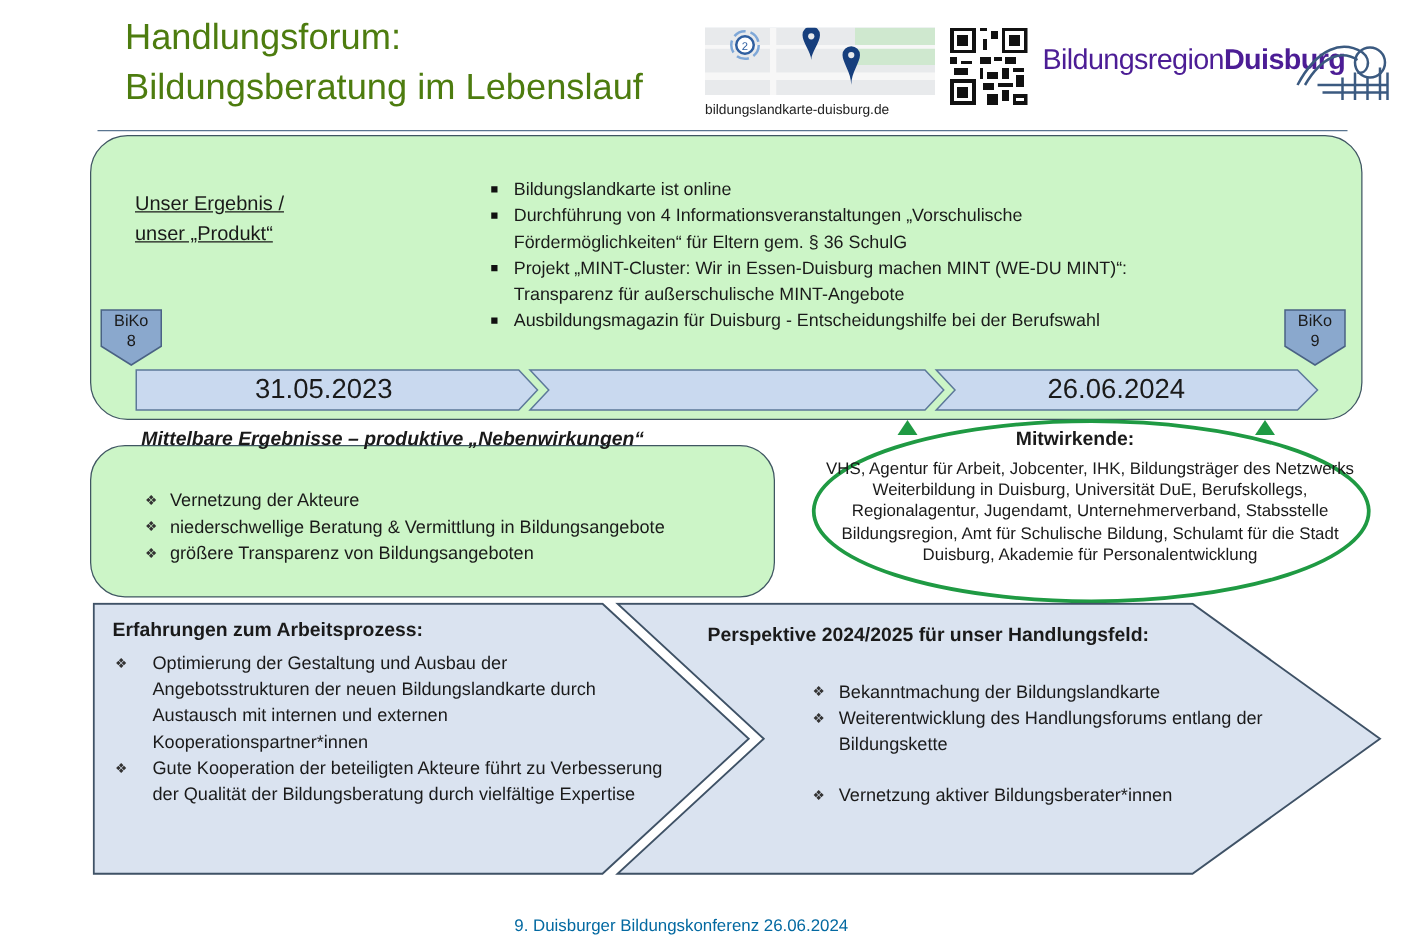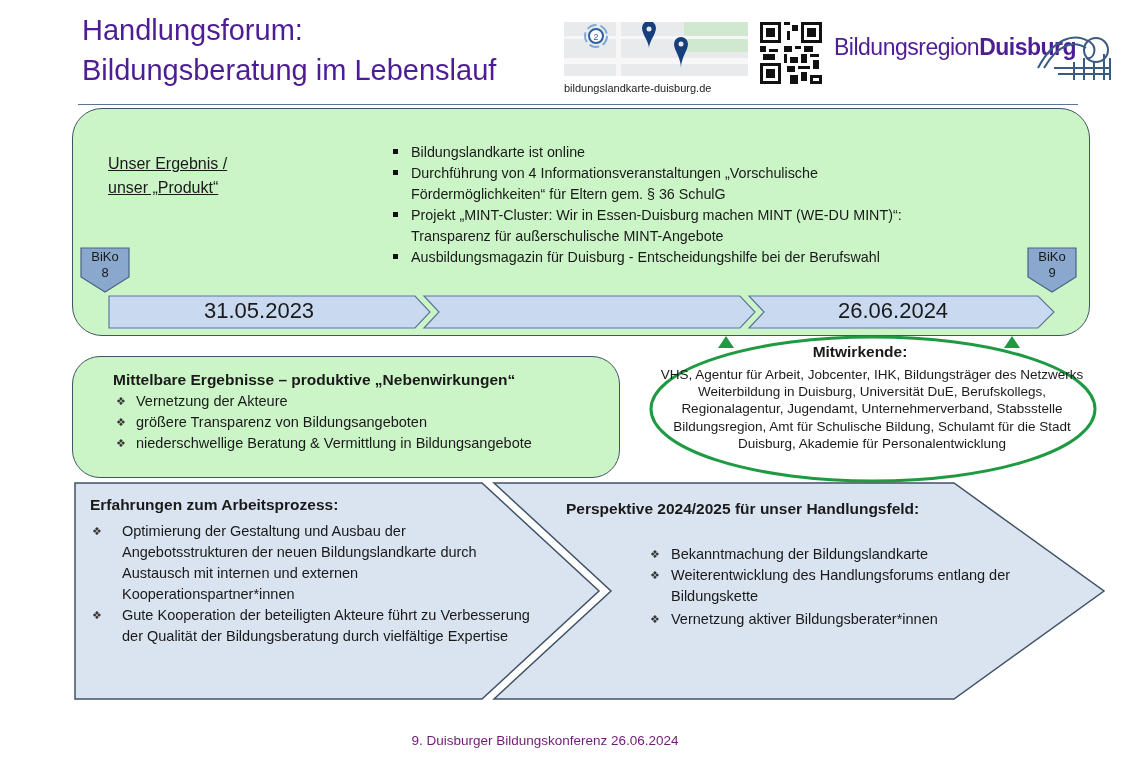--- a/index.html
+++ b/index.html
@@ -1,19 +1,19 @@
 <!DOCTYPE html>
 <html><head>
 <meta charset="utf-8">
 <style>
   html, body { margin:0; padding:0; background:#ffffff; }
   body { width:1138px; height:758px; position:relative; overflow:hidden;
          font-family:"Liberation Sans", "DejaVu Sans", sans-serif; color:#1a1a1a; }
   .abs { position:absolute; }
-  .title { left:82px; top:10px; font-size:29px; line-height:40px; color:#4c1d95; }
+  .title { left:100px; top:10px; font-size:29px; line-height:40px; color:#4d7c0f; }
   .map { left:564px; top:22px; width:184px; height:54px; background:#e9ecef; overflow:hidden; }
   .map-url { left:564px; top:82px; font-size:11px; color:#222; }
   .qr { left:760px; top:22px; width:62px; height:62px; }
   .logo { left:834px; top:34px; font-size:23px; font-weight:bold; color:#4c1d95; letter-spacing:-0.5px; }
   .logo-art { left:1034px; top:28px; width:80px; height:56px; }
   .rule { left:78px; top:104px; width:1000px; height:1px; background:#5a7590; }
 
   .green-box { left:72px; top:108px; width:1018px; height:228px; background:#ccf5c7; border:1.5px solid #3f5662; border-radius:30px; box-sizing:border-box; }
   .product-label { left:108px; top:152px; font-size:16px; line-height:24px;text-decoration:underline; }
   .bullets { left:376px; top:126px; font-size:14.3px; line-height:21px; margin:16px; padding:0; list-style:none; width:670px; }
@@ -21,39 +21,39 @@
   .bullets li::before { content:""; position:absolute; left:1px; top:7px; width:5px; height:5px; background:#111; }
 
   .biko { width:50px; height:46px; }
   .biko svg { position:absolute; left:0; top:0; }
   .biko span { position:absolute; left:0; width:50px; text-align:center; font-size:13px; line-height:16px; color:#1a1a1a; }
 
   .timeline { left:108px; top:295px; width:950px; height:34px; }
   .date { font-size:22px; color:#1a1a1a; }
 
   .mittel { left:72px; top:356px; width:548px; height:122px; background:#ccf5c7; border:1.5px solid #3f5662; border-radius:28px; box-sizing:border-box; }
-  .mittel-title { left:113px; top:371px; font-size:15.5px; font-weight:bold; }
+  .mittel-title { left:113px; top:343px; font-size:15.5px; font-weight:bold;font-style:italic; }
   .diamond-list { margin:0; padding:0; list-style:none; }
   .diamond-list li { position:relative; padding-left:20px; }
   .diamond-list li::before { content:"\2756"; position:absolute; left:0; top:0; font-size:11px; color:#333; }
   .mittel-list { left:116px; top:391px; font-size:14.5px; line-height:21px; }
 
   .mitw-title { left:760px; top:343px; width:200px; text-align:center; font-size:15.5px; font-weight:bold; }
   .mitw-text { left:648px; top:366px; width:448px; text-align:center; font-size:13.5px; line-height:17.2px; }
 
   .chevrons { left:74px; top:482px; width:1040px; height:218px; }
   .erf-title { left:90px; top:496px; font-size:15.5px; font-weight:bold; }
   .erf-list { left:92px; top:521px; width:440px; font-size:14.5px; line-height:21px; }
   .erf-list li { padding-left:30px; }
   .persp-title { left:566px; top:500px; font-size:15.5px; font-weight:bold; }
   .persp-list { left:650px; top:544px; width:390px; font-size:14.5px; line-height:21px; }
   .persp-list li { padding-left:21px; margin-bottom:0; }
-  .persp-list li.gap { margin-top:2px; }
-
-  .footer { left:0; width:1090px; top:733px; text-align:center; font-size:13.5px; color:#701a75; }
+  .persp-list li.gap { margin-top:20px; }
+
+  .footer { left:0; width:1090px; top:733px; text-align:center; font-size:13.5px; color:#0369a1; }
 </style>
 </head>
 <body>
 
 <div class="abs title">
   <div>Handlungsforum:</div>
   <div>Bildungsberatung im Lebenslauf</div>
 </div>
 
 <div class="abs map">
@@ -162,22 +162,22 @@
       <path d="M1 1 L49 1 L49 30 L25 45 L1 30 Z" fill="#8aa8cd" stroke="#4a6284" stroke-width="1.2"></path>
     </svg>
   <span style="top:2px;">BiKo</span>
   <span style="top:18px;">9</span>
 </div>
 
 <div class="abs mittel"></div>
 <div class="abs mittel-title">Mittelbare Ergebnisse – produktive „Nebenwirkungen“</div>
 <ul class="abs diamond-list mittel-list">
   <li>Vernetzung der Akteure</li>
+  <li>niederschwellige Beratung &amp; Vermittlung in Bildungsangebote</li>
   <li>größere Transparenz von Bildungsangeboten</li>
-  <li>niederschwellige Beratung &amp; Vermittlung in Bildungsangebote</li>
 </ul>
 
 <svg class="abs" style="left:640px; top:330px;" width="470" height="160" viewBox="0 0 470 160">
   <ellipse cx="233" cy="79" rx="222" ry="72" fill="#ffffff" stroke="#1f9a43" stroke-width="3"></ellipse>
   <path d="M86 6 L78 18 L94 18 Z" fill="#1f9a43"></path>
   <path d="M372 6 L364 18 L380 18 Z" fill="#1f9a43"></path>
 </svg>
 <div class="abs mitw-title">Mitwirkende:</div>
 <div class="abs mitw-text">VHS, Agentur für Arbeit, Jobcenter, IHK, Bildungsträger des Netzwerks Weiterbildung in Duisburg, Universität DuE, Berufskollegs, Regionalagentur, Jugendamt, Unternehmerverband, Stabsstelle Bildungsregion, Amt für Schulische Bildung, Schulamt für die Stadt Duisburg, Akademie für Personalentwicklung</div>
 

